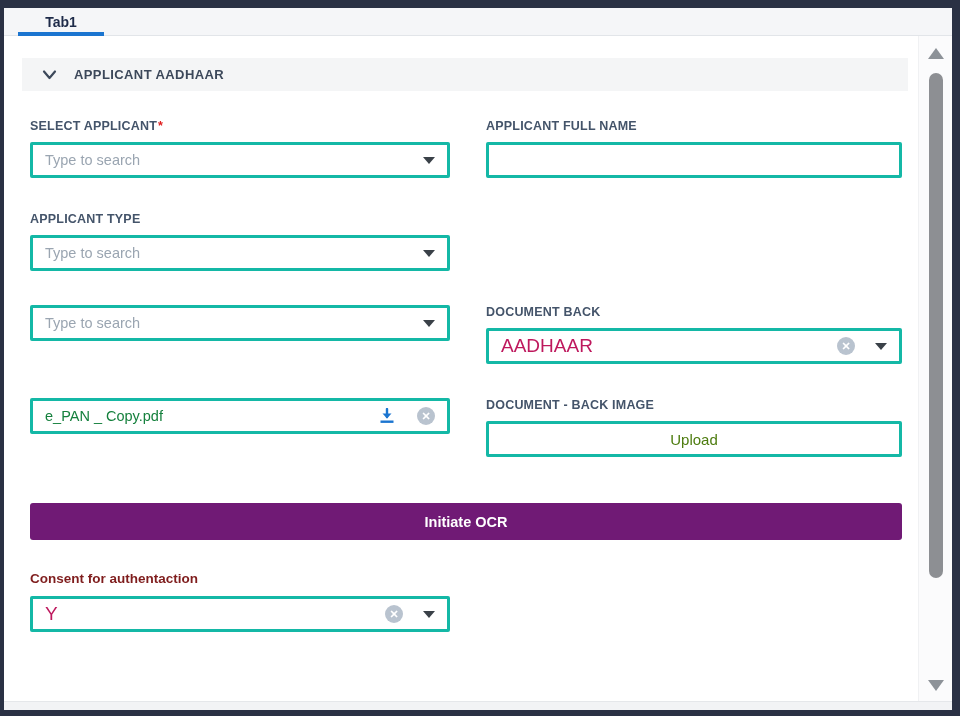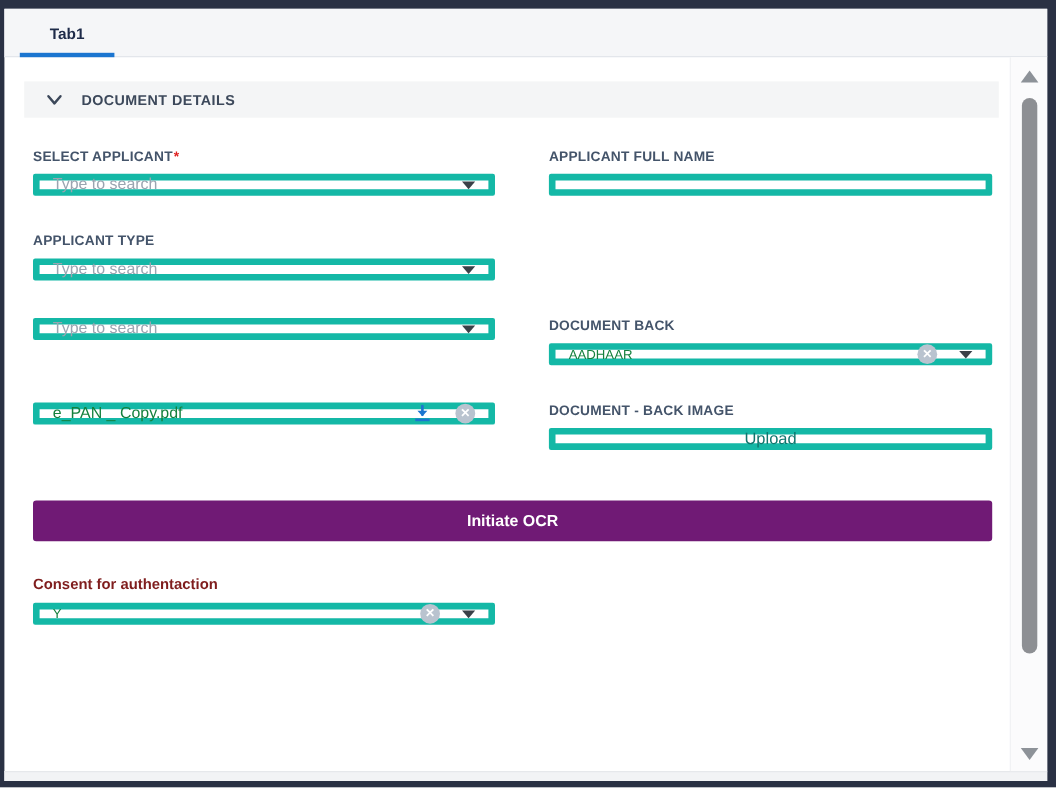--- a/index.html
+++ b/index.html
@@ -13,21 +13,21 @@
     display: flex; flex-direction: column;
   }
   .app {
     flex: 1; min-height: 0;
     background: #ffffff;
     display: flex; flex-direction: column;
   }
 
   
   .tabbar {
-    flex: none; height: 44px;
+    flex: none; height: 28px;
     background: #f5f6f8;
     border-bottom: 1px solid #e2e5e9;
     position: relative;
     display: flex; align-items: center;
   }
   .tab {
     margin-left: 14px; width: 86px; height: 100%;
     display: flex; align-items: center; justify-content: center;
     font-size: 14px; font-weight: 700; color: #1e2b49;
     cursor: pointer;
@@ -72,59 +72,59 @@
   .section-title {
     margin-left: 17px;
     font-size: 13px; font-weight: 700; letter-spacing: .4px;
     color: #3c485a;
   }
 
   
   .form { margin-top: 28px; }
   .row {
     display: grid; grid-template-columns: 420px 1fr;
-    column-gap: 49px; margin-bottom: 34px;
+    column-gap: 36px; margin-bottom: 34px;
   }
   .fgroup { display: flex; flex-direction: column; }
   .flabel {
     font-size: 12.5px; font-weight: 700; letter-spacing: .2px;
     color: #44546a; margin-bottom: 9px;
   }
   .req { color: #e02020; margin-left: 1px; }
   .fbox {
-    height: 20px; border: 6px solid #14b8a6; border-radius: 2px;
+    height: 36px; border: 3px solid #14b8a6; border-radius: 2px;
     background: #fff; display: flex; align-items: center;
     padding: 0 12px; cursor: pointer;
   }
   .fbox input {
     border: none; outline: none; width: 100%; height: 100%;
     font-family: "Liberation Sans", sans-serif; font-size: 14.5px; color: #444;
     background: transparent;
   }
   .placeholder { font-size: 14.5px; color: #9aa5b1; }
-  .fvalue { font-size: 12px; color: #15803d; }
+  .fvalue { font-size: 19px; color: #be185d; }
   .flink  { font-size: 14.5px; color: #15803d; cursor: pointer; }
 
   .caret {
     margin-left: 20px; flex: none;
     width: 0; height: 0;
     border-left: 6px solid transparent; border-right: 6px solid transparent;
     border-top: 7px solid #3a4148; cursor: pointer;
   }
   .spacer { margin-left: auto; }
   .clear-btn {
     flex: none; width: 18px; height: 18px; border-radius: 50%;
     background: #b9c3cf; color: #ffffff;
     display: flex; align-items: center; justify-content: center;
     font-size: 11px; font-weight: 700; line-height: 1; cursor: pointer;
   }
   .dl-icon { flex: none; margin-right: 22px; cursor: pointer; }
 
   .upload-box { justify-content: center; }
-  .upload-label { font-size: 15px; color: #0f766e; cursor: pointer; }
+  .upload-label { font-size: 15px; color: #4d7c0f; cursor: pointer; }
 
   .ocr-btn {
     width: 100%; height: 37px; margin: 6px 0 31px 0;
     background: #701a75; color: #ffffff;
     border: none; border-radius: 3px;
     font-family: "Liberation Sans", sans-serif;
     font-size: 14.5px; font-weight: 700;
     cursor: pointer;
   }
 
@@ -151,21 +151,21 @@
     </div>
 
     <div class="bodyrow">
 
       <div class="content">
 
         <div class="section-header">
           <svg width="15" height="12" viewBox="0 0 15 12">
             <polyline points="2,2.5 7.5,9 13,2.5" fill="none" stroke="#3c485a" stroke-width="2.2" stroke-linecap="round" stroke-linejoin="round"></polyline>
           </svg>
-          <span class="section-title">DOCUMENT DETAILS</span>
+          <span class="section-title">APPLICANT AADHAAR</span>
         </div>
 
         <div class="form">
 
           
           <div class="row">
             <div class="fgroup">
               <div class="flabel">
                 <span>SELECT APPLICANT</span><span class="req">*</span>
               </div>

